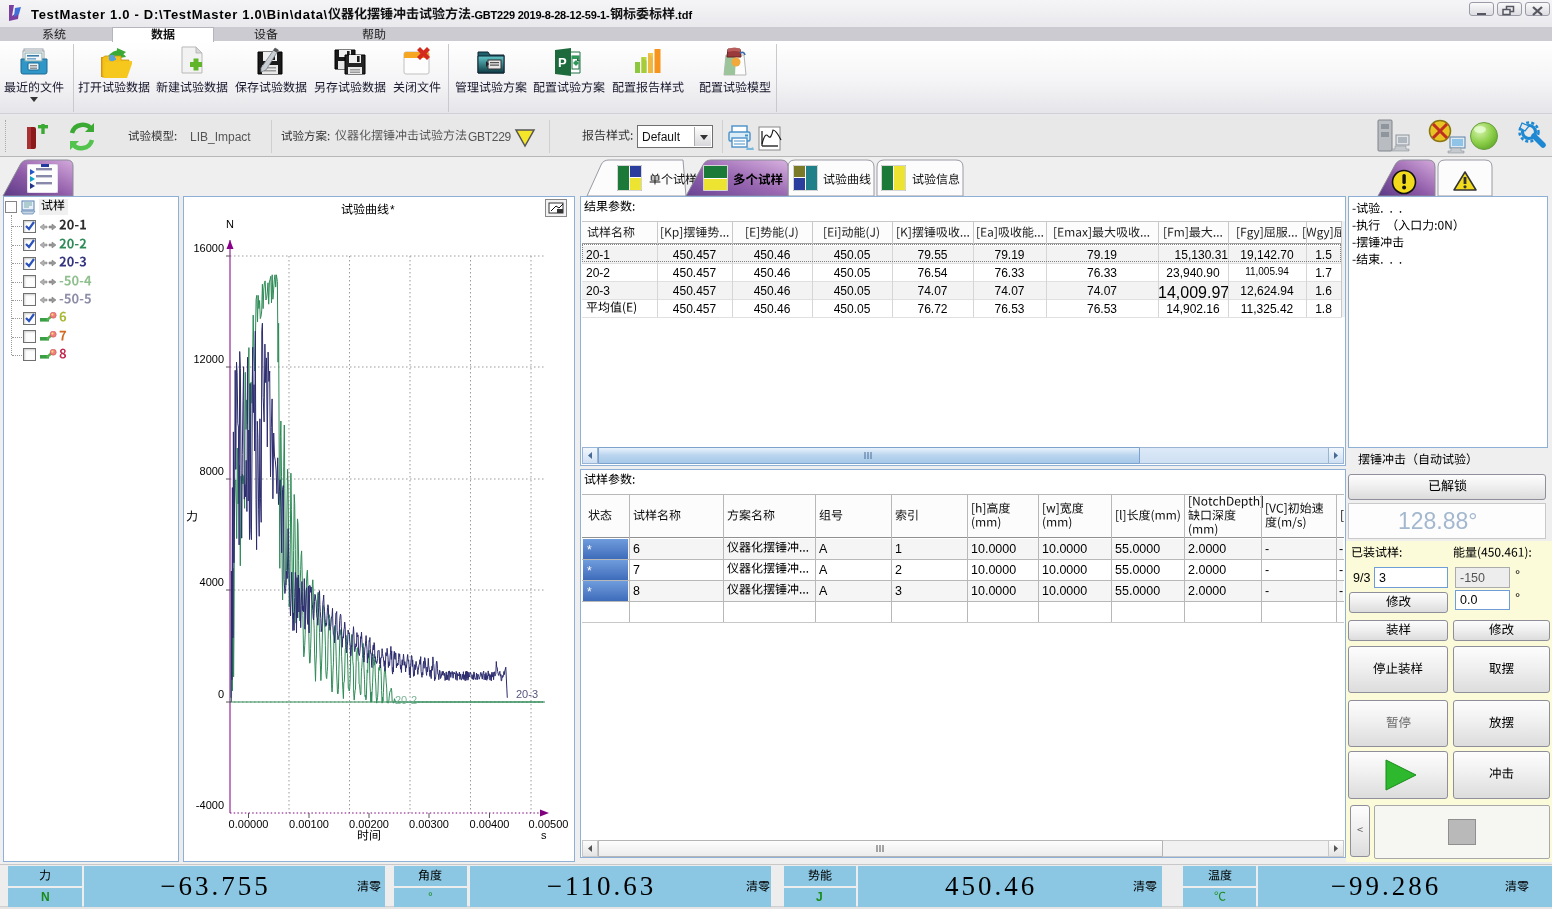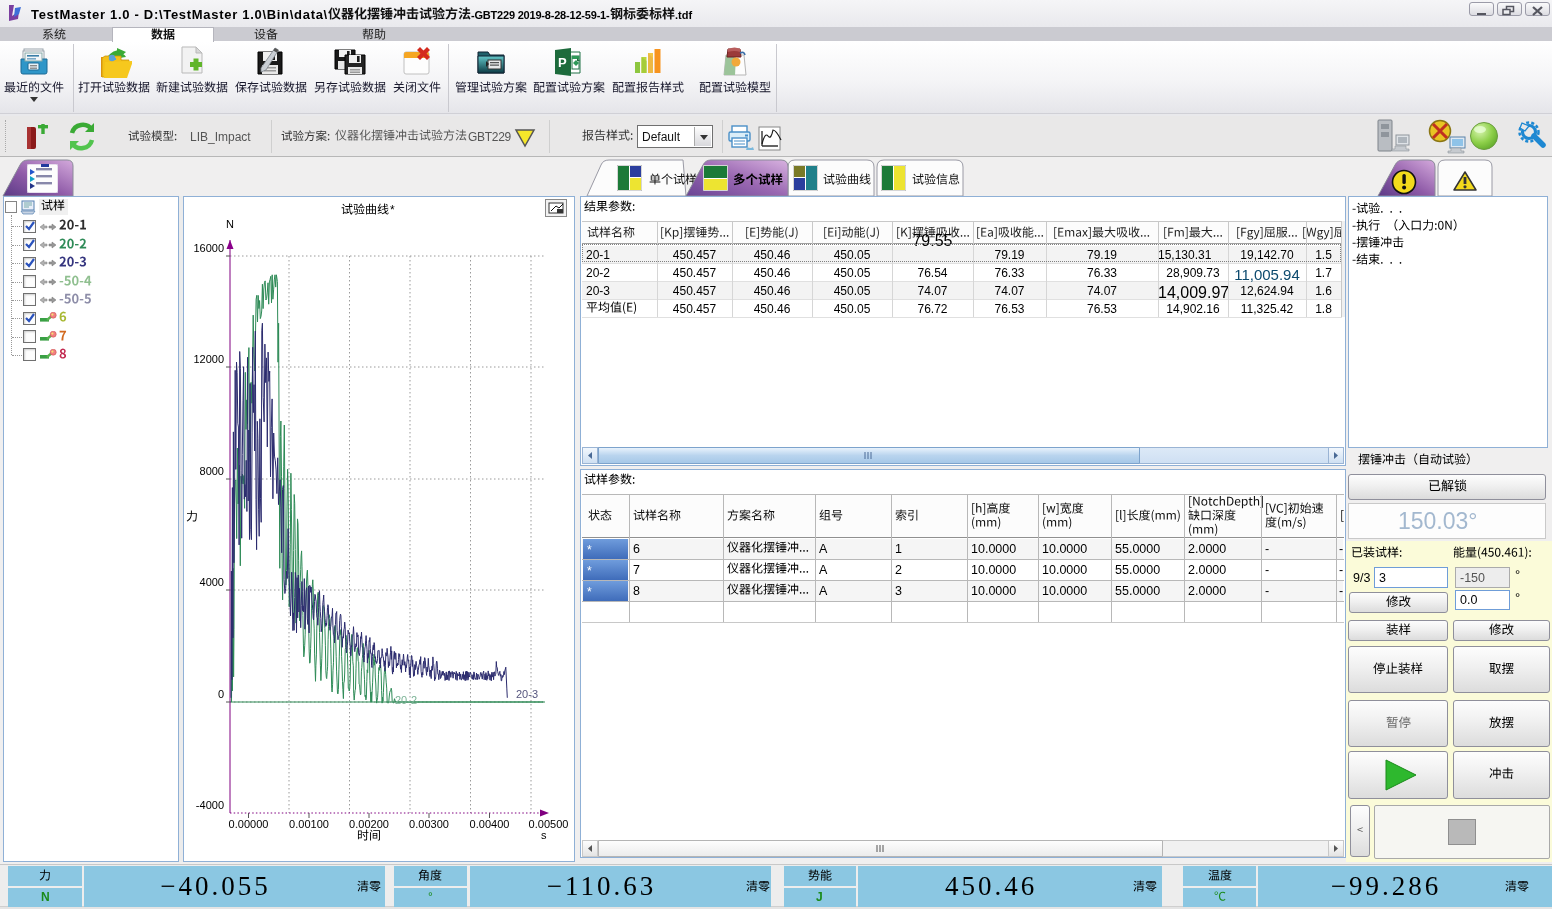--- a/index.html
+++ b/index.html
@@ -917,36 +917,36 @@
 <div class="ab" style="left:1046px;top:221px;width:1px;height:96px;background:#c9c9c9"></div>
 <div class="ab" style="left:1158px;top:221px;width:1px;height:96px;background:#c9c9c9"></div>
 <div class="ab" style="left:1228px;top:221px;width:1px;height:96px;background:#c9c9c9"></div>
 <div class="ab" style="left:1306px;top:221px;width:1px;height:96px;background:#c9c9c9"></div>
 <div class="ab" style="left:582px;top:246px;width:759px;height:17px;background:#f3f3f3"></div>
 <div class="ab" style="left:582px;top:263px;width:760px;height:1px;background:#e0e0e0"></div>
 <div class="ab" style="left:586px;top:248px;font-size:12px;color:#000">20-1</div>
 <div class="ab" style="left:657px;top:248px;width:75px;text-align:center;font-size:12px;color:#000">450.457</div>
 <div class="ab" style="left:732px;top:248px;width:80px;text-align:center;font-size:12px;color:#000">450.46</div>
 <div class="ab" style="left:812px;top:248px;width:80px;text-align:center;font-size:12px;color:#000">450.05</div>
-<div class="ab" style="left:892px;top:232px;width:81px;text-align:center;font-size:16px;color:#000">79.55</div>
+<div class="ab" style="left:892px;top:248px;width:81px;text-align:center;font-size:12px;color:#000">79.55</div>
 <div class="ab" style="left:973px;top:248px;width:73px;text-align:center;font-size:12px;color:#000">79.19</div>
 <div class="ab" style="left:1046px;top:248px;width:112px;text-align:center;font-size:12px;color:#000">79.19</div>
-<div class="ab" style="left:1158px;top:248px;width:70px;text-align:left;font-size:12px;color:#000">15,130.31</div>
+<div class="ab" style="left:1158px;top:248px;width:70px;text-align:right;font-size:12px;color:#000">15,130.31</div>
 <div class="ab" style="left:1228px;top:248px;width:78px;text-align:center;font-size:12px;color:#000">19,142.70</div>
 <div class="ab" style="left:1306px;top:248px;width:35px;text-align:center;font-size:12px;color:#000">1.5</div>
 <div class="ab" style="left:582px;top:281px;width:760px;height:1px;background:#e0e0e0"></div>
 <div class="ab" style="left:586px;top:266px;font-size:12px;color:#000">20-2</div>
 <div class="ab" style="left:657px;top:266px;width:75px;text-align:center;font-size:12px;color:#000">450.457</div>
 <div class="ab" style="left:732px;top:266px;width:80px;text-align:center;font-size:12px;color:#000">450.46</div>
 <div class="ab" style="left:812px;top:266px;width:80px;text-align:center;font-size:12px;color:#000">450.05</div>
 <div class="ab" style="left:892px;top:266px;width:81px;text-align:center;font-size:12px;color:#000">76.54</div>
 <div class="ab" style="left:973px;top:266px;width:73px;text-align:center;font-size:12px;color:#000">76.33</div>
 <div class="ab" style="left:1046px;top:266px;width:112px;text-align:center;font-size:12px;color:#000">76.33</div>
-<div class="ab" style="left:1158px;top:266px;width:70px;text-align:center;font-size:12px;color:#000">28,909.73</div>
-<div class="ab" style="left:1228px;top:266px;width:78px;text-align:center;font-size:15px;color:#0c4a6e">11,005.94</div>
+<div class="ab" style="left:1158px;top:266px;width:70px;text-align:center;font-size:12px;color:#000">23,940.90</div>
+<div class="ab" style="left:1228px;top:266px;width:78px;text-align:center;font-size:10px;color:#000000">11,005.94</div>
 <div class="ab" style="left:1306px;top:266px;width:35px;text-align:center;font-size:12px;color:#000">1.7</div>
 <div class="ab" style="left:582px;top:282px;width:759px;height:17px;background:#f3f3f3"></div>
 <div class="ab" style="left:582px;top:299px;width:760px;height:1px;background:#e0e0e0"></div>
 <div class="ab" style="left:586px;top:284px;font-size:12px;color:#000">20-3</div>
 <div class="ab" style="left:657px;top:284px;width:75px;text-align:center;font-size:12px;color:#000">450.457</div>
 <div class="ab" style="left:732px;top:284px;width:80px;text-align:center;font-size:12px;color:#000">450.46</div>
 <div class="ab" style="left:812px;top:284px;width:80px;text-align:center;font-size:12px;color:#000">450.05</div>
 <div class="ab" style="left:892px;top:284px;width:81px;text-align:center;font-size:12px;color:#000">74.07</div>
 <div class="ab" style="left:973px;top:284px;width:73px;text-align:center;font-size:12px;color:#000">74.07</div>
 <div class="ab" style="left:1046px;top:284px;width:112px;text-align:center;font-size:12px;color:#000">74.07</div>
@@ -1366,21 +1366,21 @@
 <div class="ab" style="left:1428px;top:479px">
     <svg class="t" width="40" height="17">
       <g fill="#000" transform="translate(0,11.4) scale(0.013)">
         <use href="#g5df2" x="0"></use>
         <use href="#g89e3" x="1000"></use>
         <use href="#g9501" x="2000"></use>
       </g>
     </svg>
   </div>
 <div class="ab" style="left:1348px;top:503px;width:198px;height:36px;background:#fdfdfd;border:1px solid #c9c9c9"></div>
-<div class="ab" style="left:1398px;top:508px;font-size:23px;color:#a3b8cf;font-family:'Liberation Sans'">150.03°</div>
+<div class="ab" style="left:1398px;top:508px;font-size:23px;color:#a3b8cf;font-family:'Liberation Sans'">128.88°</div>
 <div class="ab" style="left:1346px;top:541px;width:206px;height:321px;background:#fbfbd9"></div>
 <div class="ab" style="left:1351px;top:546px">
     <svg class="t" width="53" height="16">
       <g fill="#000" transform="translate(0,10.6) scale(0.012)">
         <use href="#g5df2" x="0"></use>
         <use href="#g88c5" x="1000"></use>
         <use href="#g8bd5" x="2000"></use>
         <use href="#g6837" x="3000"></use>
         <use href="#g3a" x="4000"></use>
       </g>
@@ -1504,21 +1504,21 @@
 <div class="ab" style="left:8px;top:888px;width:74px;height:19px;background:#8bc7e2"></div>
 <div class="ab" style="left:39px;top:869px">
     <svg class="t" width="13" height="16">
       <g fill="#000" transform="translate(0,10.6) scale(0.012)">
         <use href="#g529b" x="0"></use>
       </g>
     </svg>
   </div>
 <div class="ab" style="left:41px;top:890px;font-size:12px;font-weight:bold;color:#1a8a1a">N</div>
 <div class="ab" style="left:84px;top:866px;width:301px;height:41px;background:#8bc7e2"></div>
-<div class="ab" style="left:84px;top:871px;width:263px;text-align:center;font-family:'Liberation Serif',serif;font-size:27px;color:#000;letter-spacing:3px">−40.055</div>
+<div class="ab" style="left:84px;top:871px;width:263px;text-align:center;font-family:'Liberation Serif',serif;font-size:27px;color:#000;letter-spacing:3px">−63.755</div>
 <div class="ab" style="left:357px;top:880px">
     <svg class="t" width="25" height="16">
       <g fill="#000" transform="translate(0,10.6) scale(0.012)">
         <use href="#g6e05" x="0"></use>
         <use href="#g96f6" x="1000"></use>
       </g>
     </svg>
   </div>
 <div class="ab" style="left:394px;top:866px;width:73px;height:20px;background:#8bc7e2"></div>
 <div class="ab" style="left:394px;top:888px;width:73px;height:19px;background:#8bc7e2"></div>

